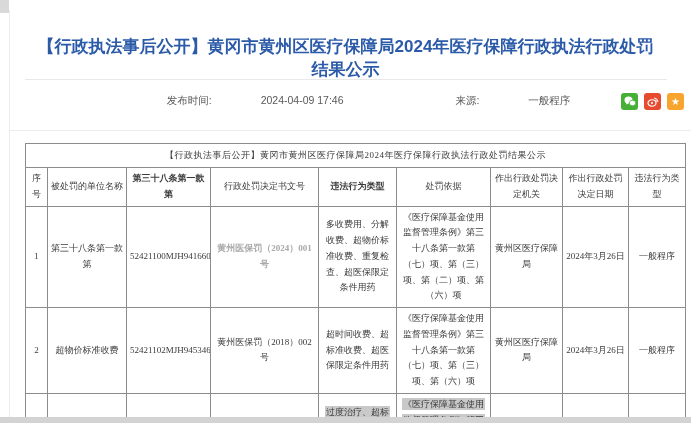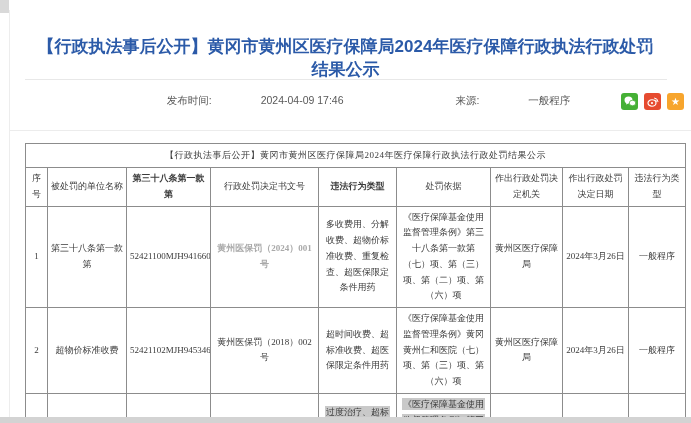--- a/index.html
+++ b/index.html
@@ -140,21 +140,21 @@
       <td>2024年3月26日</td>
       <td>一般程序</td>
     </tr>
 
     <tr class="r2">
       <td>2</td>
       <td>超物价标准收费</td>
       <td>52421102MJH9453465</td>
       <td>黄州医保罚（2018）002号</td>
       <td class="c-violation">超时间收费、超标准收费、超医保限定条件用药</td>
-      <td>《医疗保障基金使用监督管理条例》黄冈黄州仁和医院（七）项、第（三）项、第（六）项</td>
+      <td>《医疗保障基金使用监督管理条例》第三十八条第一款第（七）项、第（三）项、第（六）项</td>
       <td>黄州区医疗保障局</td>
       <td>2024年3月26日</td>
       <td>一般程序</td>
     </tr>
 
     <tr class="r3">
       <td>3</td>
       <td class="cell-rel">
         
         

